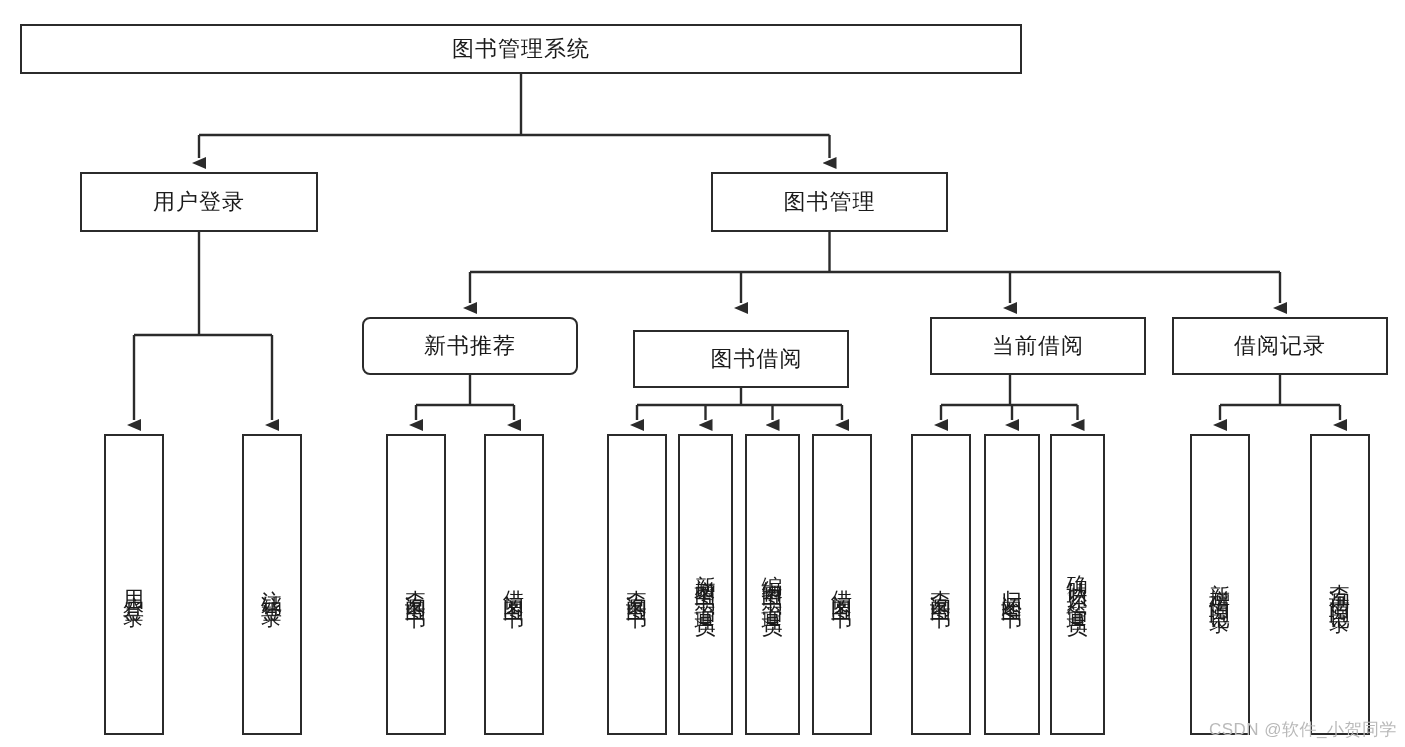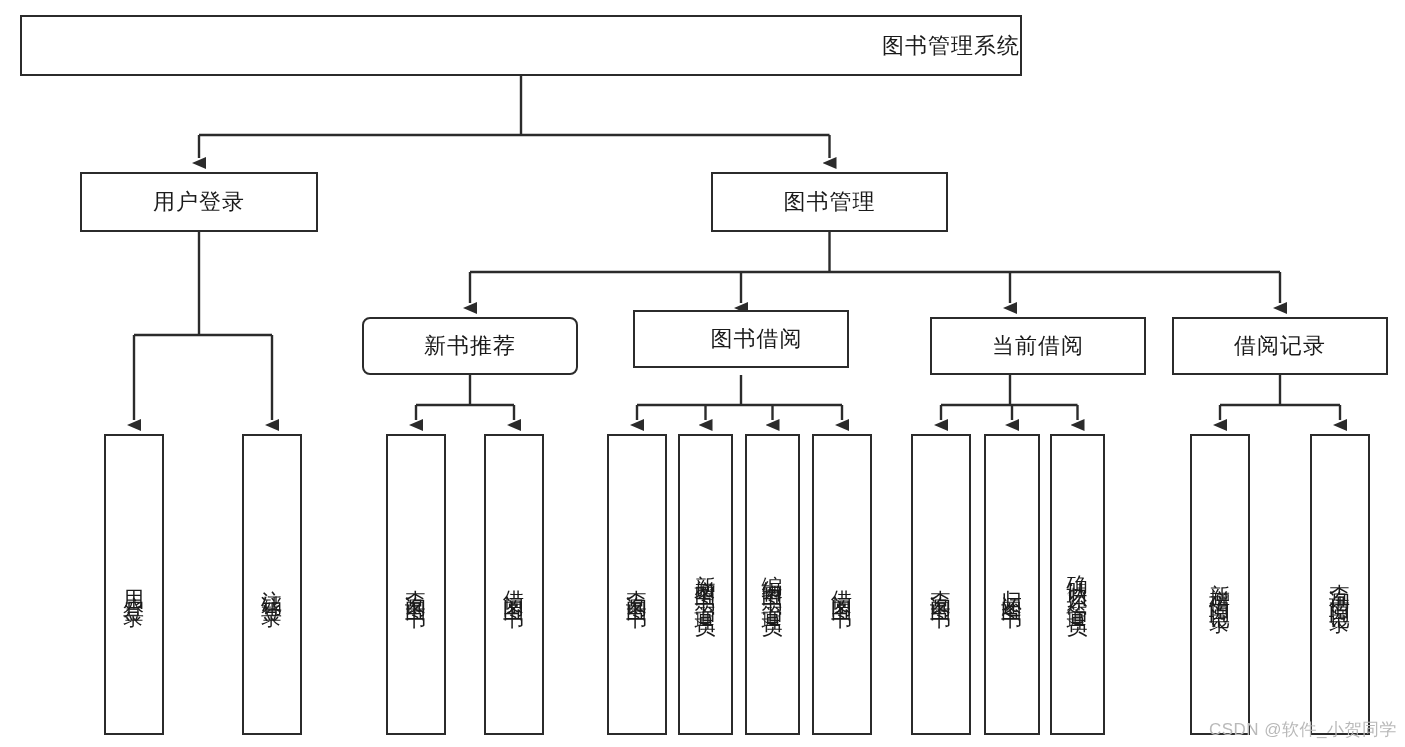--- a/index.html
+++ b/index.html
@@ -105,33 +105,33 @@
         <path d="M 1012 405 L 1012 420" marker-end="url(#arrowhead)"></path>
         <path d="M 1077.5 405 L 1077.5 420" marker-end="url(#arrowhead)"></path>
         <path d="M 1280 375 L 1280 405"></path>
         <path d="M 1220 405 L 1340 405"></path>
         <path d="M 1220 405 L 1220 420" marker-end="url(#arrowhead)"></path>
         <path d="M 1340 405 L 1340 420" marker-end="url(#arrowhead)"></path>
       </g>
   </svg>
 
   <div id="nodes">
-      <div class="node h" style="left: 20px; top: 15px; width: 1002px; height: 61px; justify-content: flex-end;">
+      <div class="node h" style="left: 20px; top: 24px; width: 1002px; height: 50px;">
         <span>图书管理系统</span>
       </div>
       <div class="node h" style="left: 80px; top: 172px; width: 238px; height: 60px;">
         <span>用户登录</span>
       </div>
       <div class="node h" style="left: 711px; top: 172px; width: 237px; height: 60px;">
         <span>图书管理</span>
       </div>
       <div class="node h" style="left: 362px; top: 317px; width: 216px; height: 58px; border-radius: 8px;">
         <span>新书推荐</span>
       </div>
-      <div class="node h" style="left: 633px; top: 310px; width: 216px; height: 58px; padding-left: 31px;">
+      <div class="node h" style="left: 633px; top: 330px; width: 216px; height: 58px; padding-left: 31px;">
         <span>图书借阅</span>
       </div>
       <div class="node h" style="left: 902px; top: 317px; width: 216px; height: 58px; margin-left: 28px;">
         <span>当前借阅</span>
       </div>
       <div class="node h" style="left: 1172px; top: 317px; width: 216px; height: 58px;">
         <span>借阅记录</span>
       </div>
       <div class="node v" style="left: 104px; top: 434px; width: 60px; height: 301px;">
         <span class="vtext">用户登录</span>

